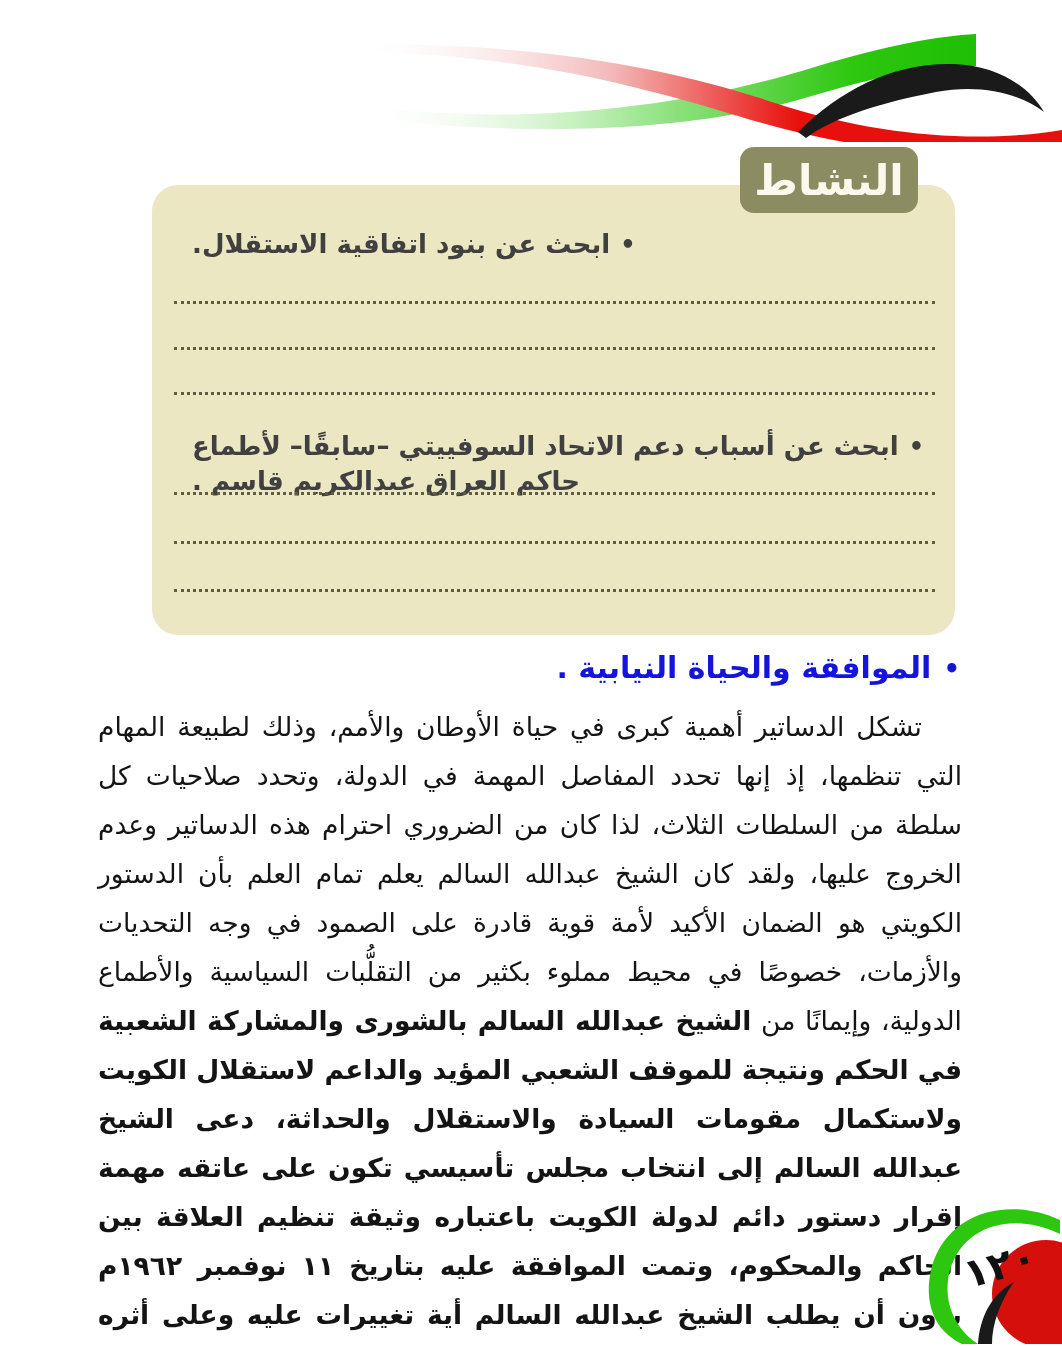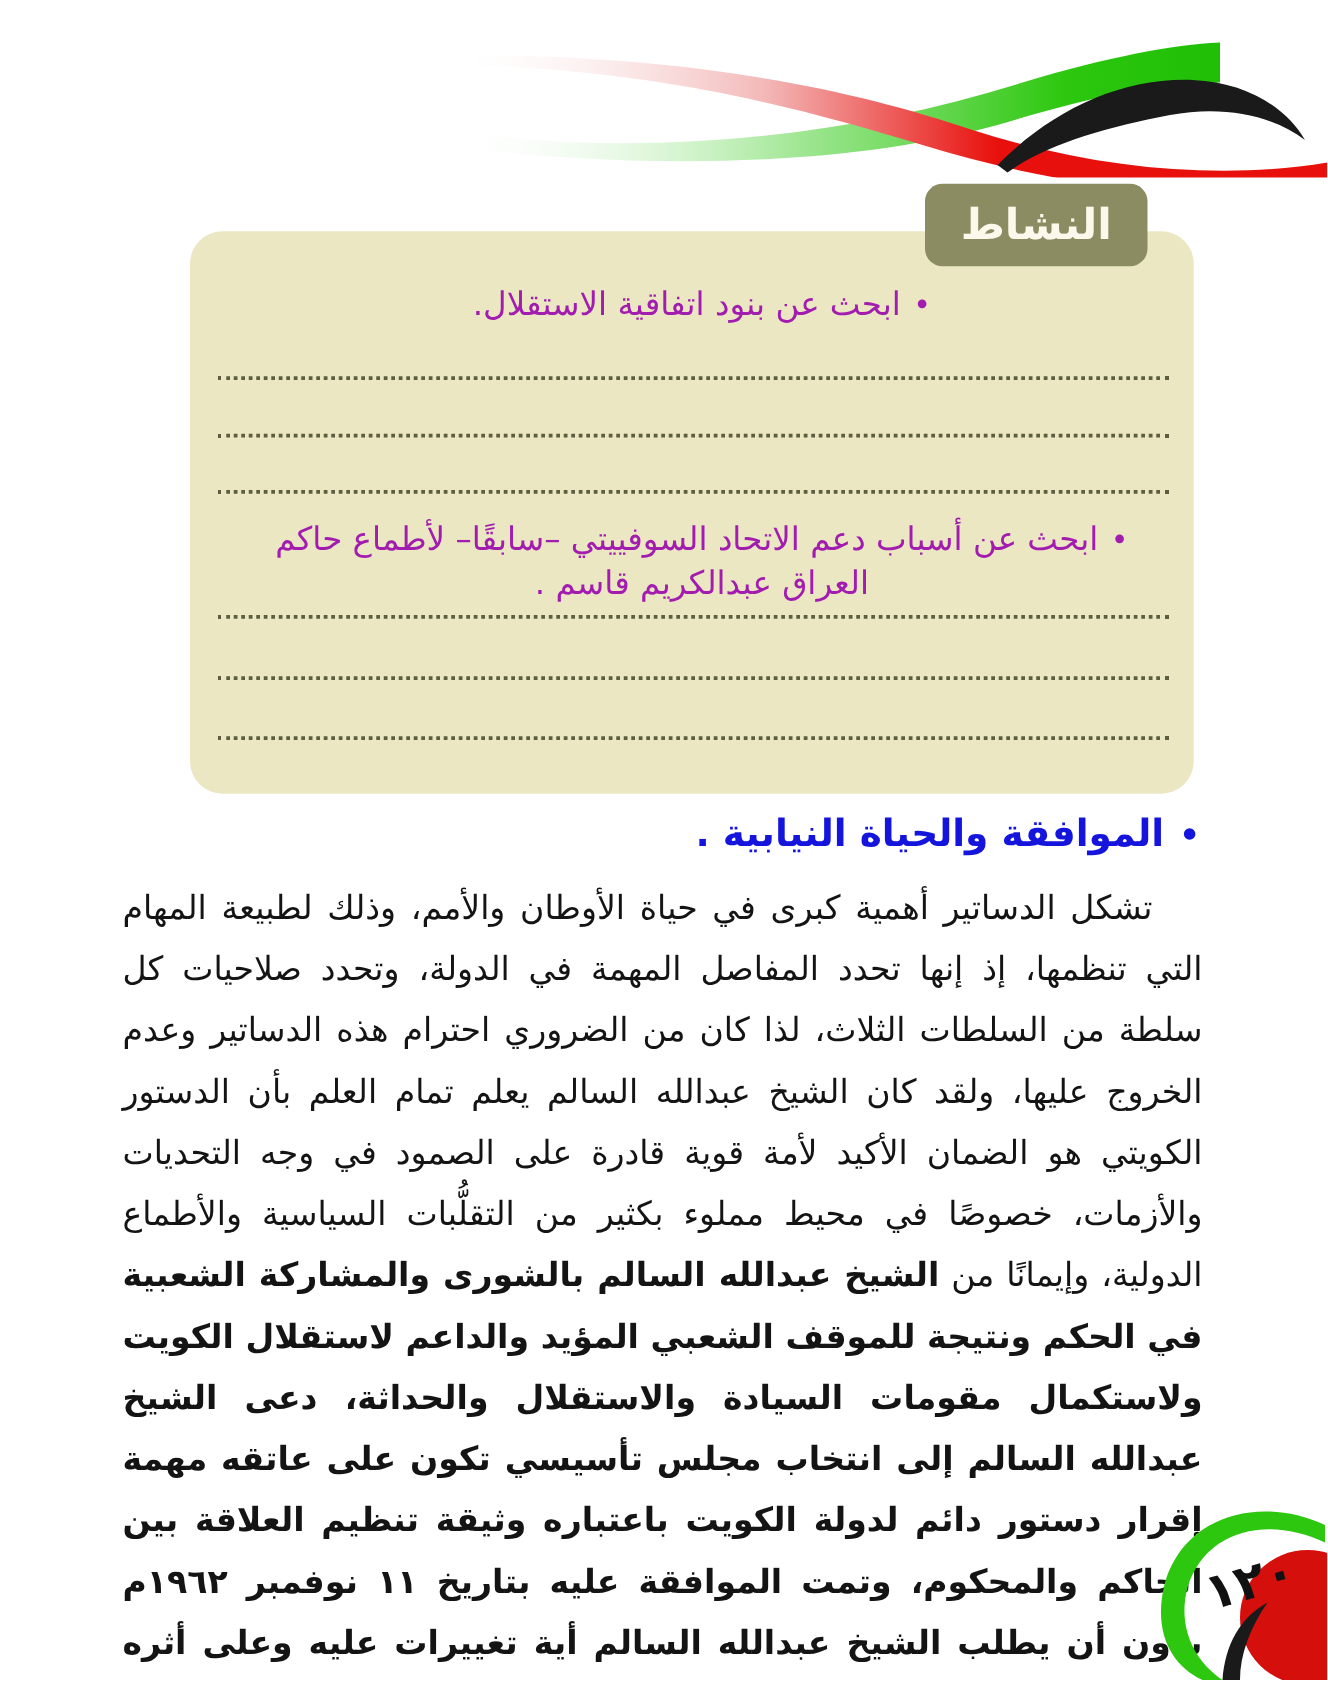--- a/index.html
+++ b/index.html
@@ -15,31 +15,31 @@
   
   .wave{position:absolute;left:378px;top:18px;width:684px;height:124px;}
   
   .activity-tab{
     position:absolute;left:740px;top:147px;width:178px;height:66px;
     background:#8c8c63;border-radius:14px;
     display:flex;align-items:center;justify-content:center;
     z-index:3;
   }
   .activity-tab span{
-    color:#fcf9ec;font-size:34px;font-weight:bold;direction:rtl;
+    color:#fcf9ec;font-size:42px;font-weight:bold;direction:rtl;
   }
   
   .activity-box{
     position:absolute;left:152px;top:185px;width:803px;height:450px;
     background:#ebe7c3;border-radius:26px;z-index:1;
   }
   .activity-item{
     position:absolute;right:24px;left:40px;
-    direction:rtl;text-align:center;
-    font-size:26px;font-weight:normal;color:#a21caf;line-height:1.35;
+    direction:rtl;text-align:left;
+    font-size:26px;font-weight:bold;color:#404040;line-height:1.35;
   }
   .activity-item .blt{margin-left:10px;font-size:24px;}
   .dotline{
     position:absolute;left:22px;right:20px;height:0;
     border-bottom:3px dotted #5d5d42;
   }
   
   .section-heading{
     position:absolute;top:650px;right:102px;
     direction:rtl;color:#1414dd;font-size:30px;font-weight:bold;
@@ -92,21 +92,21 @@
   </div>
 
   <div class="activity-box">
     <div class="activity-item" style="top:42px;">
       <span class="blt">•</span><span>ابحث عن بنود اتفاقية الاستقلال.</span>
     </div>
     <div class="dotline" style="top:116px;"></div>
     <div class="dotline" style="top:162px;"></div>
     <div class="dotline" style="top:207px;"></div>
 
-    <div class="activity-item" style="top:230px;">
+    <div class="activity-item" style="top:244px;">
       <span class="blt">•</span><span>ابحث عن أسباب دعم الاتحاد السوفييتي –سابقًا– لأطماع حاكم العراق عبدالكريم قاسم .</span>
     </div>
     <div class="dotline" style="top:307px;"></div>
     <div class="dotline" style="top:356px;"></div>
     <div class="dotline" style="top:404px;"></div>
   </div>
 
   <div class="section-heading">
     <span class="hblt">•</span><span>الموافقة والحياة النيابية .</span>
   </div>

